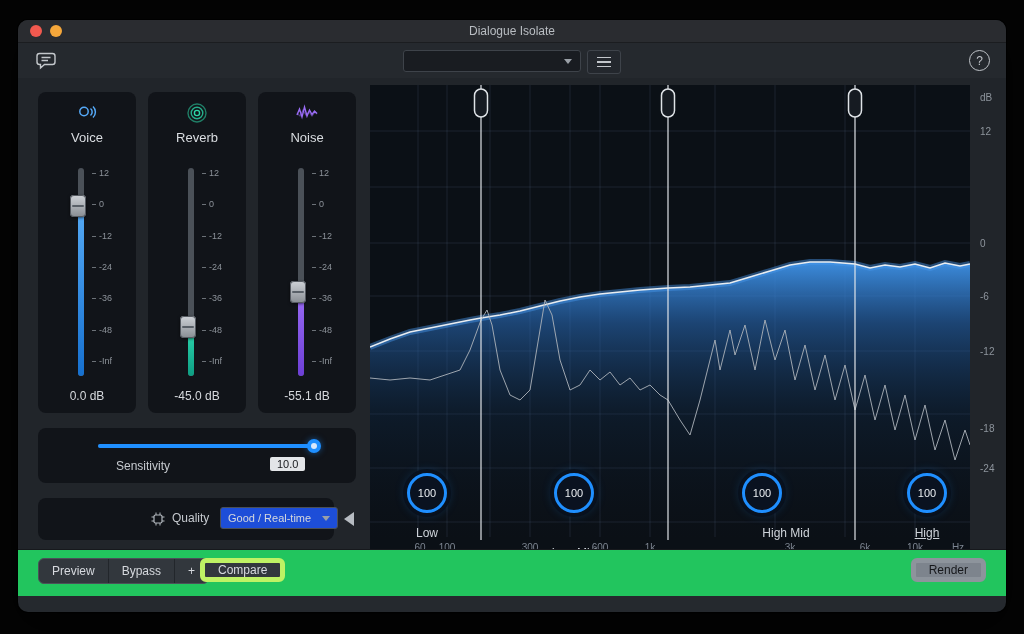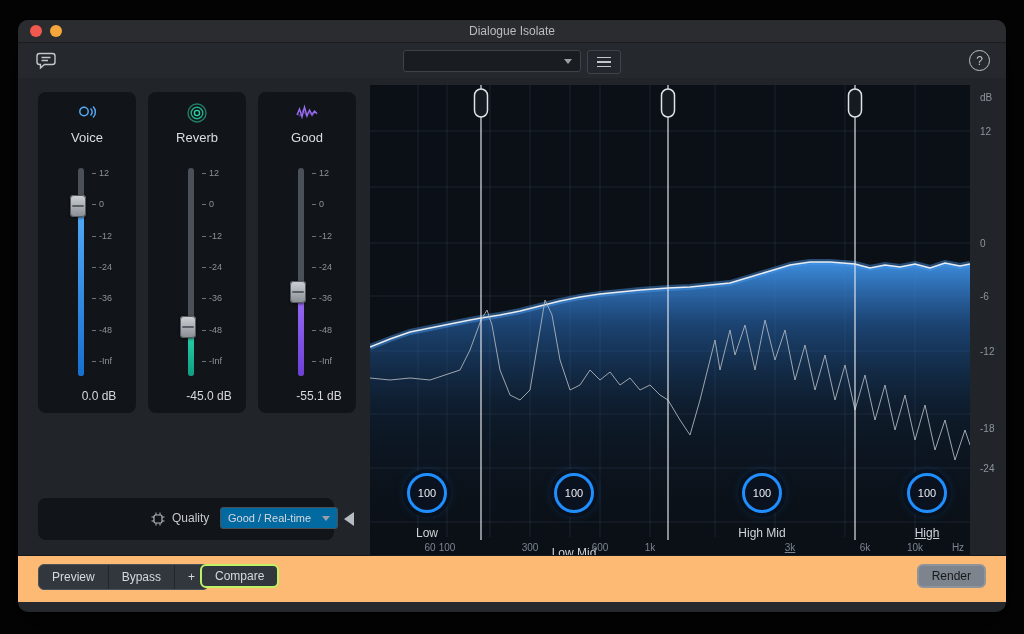--- a/index.html
+++ b/index.html
@@ -40,56 +40,56 @@
   .module-icon{position:absolute;top:8px;left:0;width:100%;height:28px;display:flex;align-items:center;justify-content:center;}
   .module-label{position:absolute;top:38px;left:0;width:100%;text-align:center;font-size:13px;color:#dadde1;}
   .fader-track{position:absolute;left:50%;margin-left:-9px;top:76px;width:6px;height:208px;background:#4b5158;border-radius:3px;}
   .fader-fill{position:absolute;left:50%;margin-left:-9px;width:6px;border-radius:3px;}
   .fader-ticks{position:absolute;left:50%;margin-left:5px;top:77px;height:197px;display:flex;flex-direction:column;justify-content:space-between;}
   .tick{display:flex;align-items:center;gap:3px;font-size:9px;color:#8d939a;height:9px;line-height:9px;}
   .tick-dash{display:inline-block;width:4px;height:1px;background:#6c7278;}
   .fader-handle{position:absolute;left:50%;margin-left:-17px;width:16px;height:22px;border-radius:4px;
     background:linear-gradient(#ced2d7,#888d93);box-shadow:inset 0 0 0 1px #565b62,0 1px 3px rgba(0,0,0,.6);}
   .fader-handle::after{content:'';position:absolute;left:2px;right:2px;top:10px;height:2px;background:#596068;border-radius:1px;}
-  .module-value{position:absolute;bottom:10px;left:12px;width:100%;text-align:center;font-size:12px;color:#d6d9dd;}
+  .module-value{position:absolute;bottom:10px;left:0;width:100%;text-align:center;font-size:12px;color:#d6d9dd;}
   
   .sens-module{position:absolute;left:20px;top:350px;width:318px;height:55px;background:#111419;border-radius:8px;}
   .sens-track{position:absolute;left:60px;top:16px;width:216px;height:4px;background:#3a4047;border-radius:2px;}
   .sens-fill{position:absolute;left:0;top:0;height:4px;background:#1f8fff;border-radius:2px;}
   .sens-handle{position:absolute;top:11px;width:14px;height:14px;border-radius:50%;background:#1f8fff;box-shadow:0 0 6px rgba(31,143,255,.5);}
   .sens-handle::after{content:'';position:absolute;left:4px;top:4px;width:6px;height:6px;border-radius:50%;background:#d9e8fb;}
   .sens-label{position:absolute;left:78px;top:31px;font-size:12px;color:#c6cacf;}
   .sens-value{position:absolute;left:232px;top:29px;background:#e3e5e8;color:#17191c;font-size:11px;padding:1px 7px;border-radius:2px;}
   
   .quality-module{position:absolute;left:20px;top:420px;width:296px;height:42px;background:#111419;border-radius:8px;}
   .quality-icon{position:absolute;left:112px;top:13px;}
   .quality-label{position:absolute;left:134px;top:13px;font-size:12px;color:#c6cacf;}
-  .quality-select{position:absolute;left:182px;top:9px;width:118px;height:22px;background:#0369a1;border:1px solid #4a5057;border-radius:3px;
+  .quality-select{position:absolute;left:182px;top:9px;width:118px;height:22px;background:#1d4ed8;border:1px solid #4a5057;border-radius:3px;
     display:flex;align-items:center;justify-content:space-between;padding:0 7px;font-size:11px;color:#d6d9dd;box-sizing:border-box;}
   .collapse-arrow{position:absolute;left:326px;top:434px;width:0;height:0;border-top:7px solid transparent;border-bottom:7px solid transparent;border-right:10px solid #b7bcc2;}
   
   .spectrum{position:absolute;left:352px;top:7px;width:636px;height:473px;}
   .spectrum-plot{position:absolute;left:0;top:0;width:600px;height:473px;background:#0b1016;overflow:hidden;}
   .spectrum-plot svg{position:absolute;left:0;top:0;}
   .grid{stroke:rgba(110,140,180,0.16);stroke-width:1;}
   .voice-glow{fill:none;stroke:rgba(70,150,235,.45);stroke-width:6;}
   .voice-line{fill:none;stroke:#e9edf1;stroke-width:1.5;}
   .noise-line{fill:none;stroke:rgba(169,176,183,.92);stroke-width:1;}
   .xover{stroke:rgba(228,232,236,.9);stroke-width:1.3;}
   .xover-handle{fill:#161b22;stroke:#dfe3e7;stroke-width:1.5;}
   .knob{position:absolute;width:34px;height:34px;border-radius:50%;border:3px solid #1f8fff;background:#0a1220;
     color:#e9edf1;font-size:11px;display:flex;align-items:center;justify-content:center;
     box-shadow:0 0 0 4px rgba(8,16,28,.9),0 0 12px rgba(31,143,255,.35);}
   .knob-label{position:absolute;transform:translateX(-50%);top:441px;font-size:12px;color:#ced3d9;white-space:nowrap;}
   .freq-label{position:absolute;transform:translateX(-50%);top:457px;font-size:10px;color:#7d8591;white-space:nowrap;}
   .db-scale{position:absolute;left:600px;top:0;width:36px;height:473px;}
   .db-label{position:absolute;left:10px;transform:translateY(-50%);font-size:10px;color:#8d949c;}
   
-  .bottombar{position:absolute;left:0;bottom:10px;width:100%;height:46px;background:#fdba74;border-top:1px solid #17191d;}
-  .btn{height:24px;background:#32373d;border:2px solid #bef264;border-radius:6px;color:#d6d9de;font-size:12px;
+  .bottombar{position:absolute;left:0;bottom:16px;width:100%;height:46px;background:#22c55e;border-top:1px solid #17191d;}
+  .btn{height:24px;background:#32373d;border:5px solid #bef264;border-radius:6px;color:#d6d9de;font-size:12px;
     font-family:"Liberation Sans",sans-serif;padding:0 13px;display:flex;align-items:center;box-sizing:border-box;cursor:pointer;}
   .btn-group{position:absolute;left:20px;top:8px;display:flex;border:1px solid #4b5159;border-radius:6px;background:#32373d;overflow:hidden;}
   .btn-group .btn{border:none;border-right:1px solid #22262b;border-radius:0;background:transparent;}
   .btn-group .btn:last-child{border-right:none;}
   .btn.compare{position:absolute;left:182px;top:8px;}
   .btn.render{position:absolute;right:20px;top:8px;background:#7d848d;border-color:#8d949c;color:#16181b;}
 </style>
 </head>
 <body>
 
@@ -219,21 +219,21 @@
       <div class="module-value">-45.0 dB</div>
     </div>
 
     <div class="module m2">
       <div class="module-icon">
         <svg width="24" height="24" viewBox="0 0 24 24">
           <polyline points="2,13 4.5,7 7,15 9.5,5 12,14 14.5,8 17,12.5 19.5,9 22,11.5" fill="none" stroke="#9a6cf5" stroke-width="1.4"></polyline>
           <polyline points="2,11 5,14 8,8 11,13 14,10 17,14 20,10 22,12" fill="none" stroke="#9a6cf5" stroke-width="1.2" opacity="0.45"></polyline>
         </svg>
       </div>
-      <div class="module-label">Good</div>
+      <div class="module-label">Noise</div>
       <div class="fader-track"></div>
       <div class="fader-fill" style="top: 200.167px; height: 83.8333px; background: linear-gradient(rgb(154, 108, 245), rgb(109, 63, 214));"></div>
       <div class="fader-ticks">
           <div class="tick">
             <span class="tick-dash"></span>
             <span>12</span>
           </div>
           <div class="tick">
             <span class="tick-dash"></span>
             <span>0</span>
@@ -256,20 +256,28 @@
           </div>
           <div class="tick">
             <span class="tick-dash"></span>
             <span>-Inf</span>
           </div>
         </div>
       <div class="fader-handle" style="top: 189.167px;"></div>
       <div class="module-value">-55.1 dB</div>
     </div>
 
+    <div class="sens-module">
+      <div class="sens-track">
+        <div class="sens-fill" style="width: 216px;"></div>
+      </div>
+      <div class="sens-handle" style="left: 269px;"></div>
+      <div class="sens-label">Sensitivity</div>
+      <div class="sens-value">10.0</div>
+    </div>
 
     <div class="quality-module">
       <div class="quality-icon">
         <svg width="16" height="16" viewBox="0 0 16 16">
           <rect x="4" y="4" width="8" height="8" rx="1.5" fill="none" stroke="#b4b9bf" stroke-width="1.2"></rect>
           <g stroke="#b4b9bf" stroke-width="1">
             <line x1="6" y1="1.5" x2="6" y2="4"></line>
               <line x1="10" y1="1.5" x2="10" y2="4"></line>
             <line x1="6" y1="12" x2="6" y2="14.5"></line>
               <line x1="10" y1="12" x2="10" y2="14.5"></line>
@@ -327,24 +335,24 @@
             <line x1="298" y1="0" x2="298" y2="455" class="xover"></line>
             <rect x="291.5" y="4" width="13" height="28" rx="6.5" class="xover-handle"></rect>
             <line x1="485" y1="0" x2="485" y2="455" class="xover"></line>
             <rect x="478.5" y="4" width="13" height="28" rx="6.5" class="xover-handle"></rect>
           </svg>
       <div class="knob" style="left: 37px; top: 388px;">100</div>
           <div class="knob-label" style="left: 57px;">Low</div>
           <div class="knob" style="left: 184px; top: 388px;">100</div>
           <div class="knob-label" style="left: 204px; margin-top: 20px;">Low Mid</div>
           <div class="knob" style="left: 372px; top: 388px;">100</div>
-          <div class="knob-label" style="left: 392px;">High Mid</div>
+          <div class="knob-label" style="left: 416px;">High Mid</div>
           <div class="knob" style="left: 537px; top: 388px;">100</div>
           <div class="knob-label" style="left: 557px; text-decoration: underline;">High</div>
-          <div class="freq-label" style="left: 60px;">60</div>
+          <div class="freq-label" style="left: 50px;">60</div>
           <div class="freq-label" style="left: 77px;">100</div>
           <div class="freq-label" style="left: 160px;">300</div>
           <div class="freq-label" style="left: 230px;">600</div>
           <div class="freq-label" style="left: 280px;">1k</div>
           <div class="freq-label" style="left: 420px; text-decoration: underline;">3k</div>
           <div class="freq-label" style="left: 475px; margin-left: 20px;">6k</div>
           <div class="freq-label" style="left: 545px;">10k</div>
           <div class="freq-label" style="left: 588px;">Hz</div>
         </div>
       <div class="db-scale">

